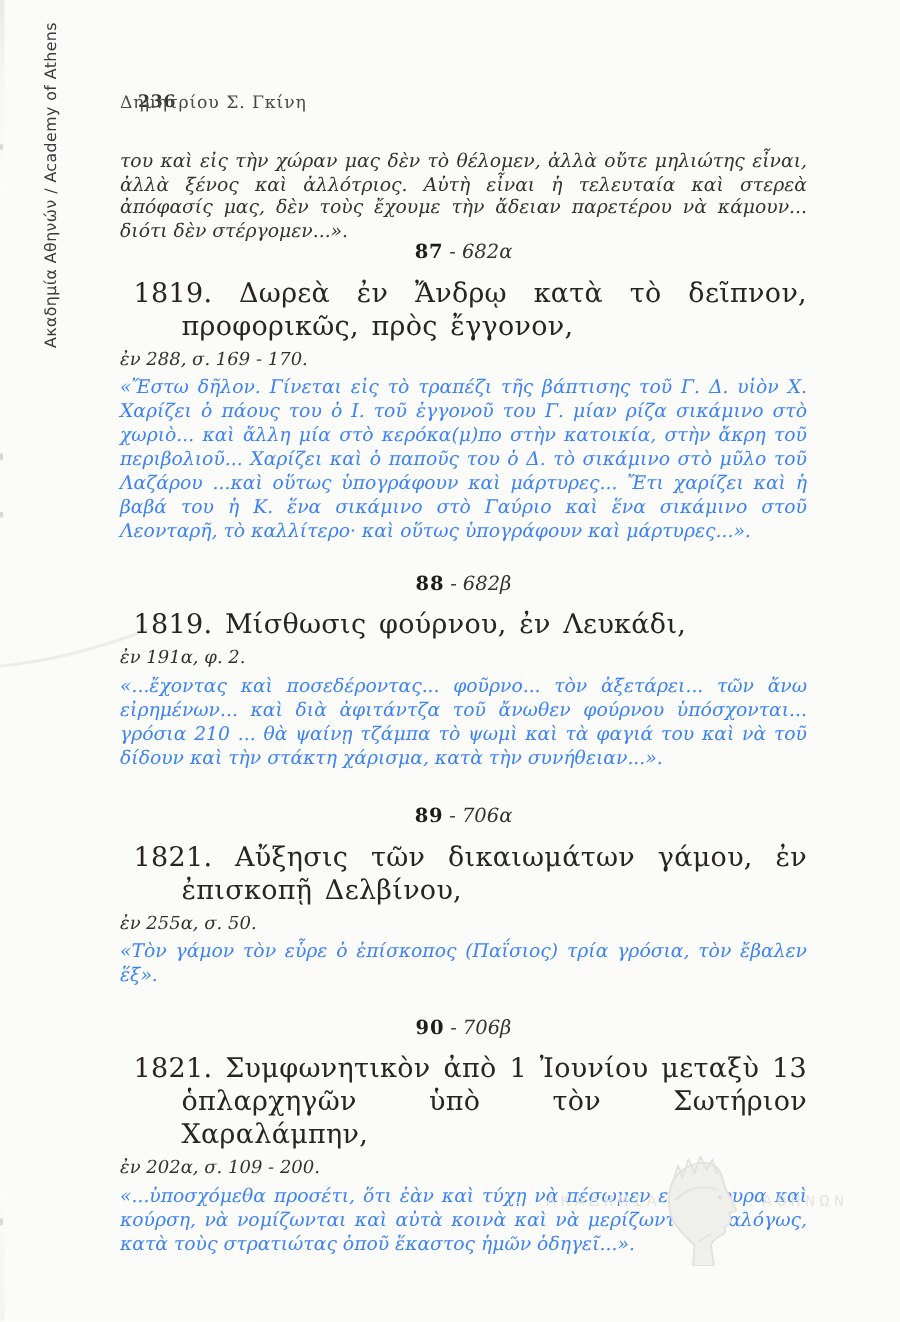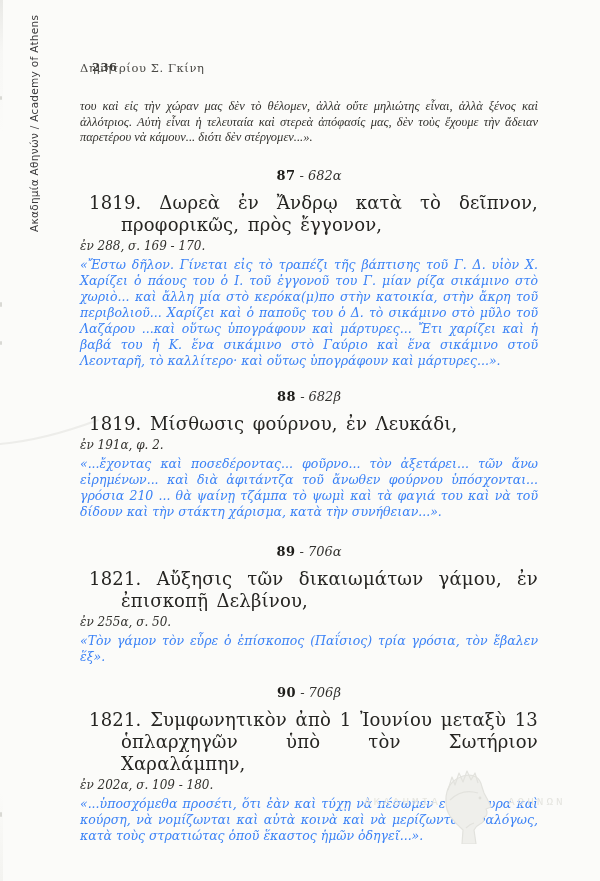--- a/index.html
+++ b/index.html
@@ -23,24 +23,24 @@
     font-size:10.5px;letter-spacing:.3px;color:#3a393b;
     text-align:center;white-space:nowrap;
   }
   
   .scan-curve{position:absolute;left:0;top:414px;}
   
   .content{position:absolute;left:80px;top:60px;width:458px;}
   .header-row{position:relative;height:15px;font-size:11.5px;}
   .page-number{position:absolute;left:12px;top:0;font-weight:bold;letter-spacing:.5px;color:#373633;}
   .running-title{position:absolute;left:0;right:0;top:1px;letter-spacing:.6px;color:#4a4945;}
-  .intro{margin:24px 0 0 0;font-style:italic;font-size:12.5px;line-height:15.5px;text-align:justify;color:#32312d;font-family:Liberation Serif, serif;}
+  .intro{margin:24px 0 0 0;font-style:italic;font-size:12.5px;line-height:15.5px;text-align:justify;color:#32312d;}
   .entry{margin:0;}
   .sec-head{text-align:center;font-size:13px;height:17px;}
-  .entry-87 .sec-head{margin-top:22px;}
+  .entry-87 .sec-head{}
   .entry-88 .sec-head{margin-top:20px;}
   .entry-89 .sec-head{margin-top:24px;}
   .entry-90 .sec-head{margin-top:20px;}
   .sec-num{font-weight:bold;letter-spacing:.5px;color:#1e1d1a;}
   .sec-sep{margin:0 4px;color:#3a3936;}
   .sec-code{font-style:italic;color:#33322f;}
   .entry-title{
     margin:7px 0 0 9px;padding-left:32px;text-indent:-32px;
     font-size:18px;line-height:22px;text-align:justify;
     word-spacing:2.5px;letter-spacing:.2px;color:#262522;
@@ -105,21 +105,21 @@
       <p class="entry-title">1821. Αὔξησις τῶν δικαιωμάτων γάμου, ἐν ἐπισκοπῇ Δελβίνου,</p>
       <p class="entry-ref">ἐν 255α, σ. 50.</p>
       <p class="entry-quote">«Τὸν γάμον τὸν εὗρε ὁ ἐπίσκοπος (Παΐσιος) τρία γρόσια, τὸν ἔβαλεν ἕξ».</p>
     </section>
 
     <section class="entry entry-90">
       <div class="sec-head">
         <span class="sec-num">90</span><span class="sec-sep">-</span><span class="sec-code">706β</span>
       </div>
       <p class="entry-title">1821. Συμφωνητικὸν ἀπὸ 1 Ἰουνίου μεταξὺ 13 ὁπλαρχηγῶν ὑπὸ τὸν Σωτήριον Χαραλάμπην,</p>
-      <p class="entry-ref">ἐν 202α, σ. 109 - 180.</p>
+      <p class="entry-ref">ἐν 202α, σ. 109 - 200.</p>
       <p class="entry-quote">«...ὑποσχόμεθα προσέτι, ὅτι ἐὰν καὶ τύχῃ νὰ πέσωμεν εἰς λάφυρα καὶ κούρση, νὰ νομίζωνται καὶ αὐτὰ κοινὰ καὶ νὰ μερίζωνται ἀναλόγως, κατὰ τοὺς στρατιώτας ὁποῦ ἕκαστος ἡμῶν ὁδηγεῖ...».</p>
     </section>
 
   </div>
 
   <span class="watermark wm-left">ΑΚΑΔΗΜΙΑ</span>
   <svg class="wm-head" viewBox="0 0 64 76">
     <g fill="#efefeb" stroke="#e2e2dd" stroke-width="1.2" stroke-linejoin="round">
       <path d="M10,34 Q9,14 27,8 Q43,4 46,19 L48,25 Q52,32 55,39 L50,41 Q52,45 50,48 L47,50 Q49,54 44,56 Q40,58 38,62 L40,76 L26,76 L27,62 Q20,56 14,48 Q10,42 10,34 Z"></path>
       <path d="M12,22 L16,9 L19,17 L23,5 L27,14 L31,3 L35,12 L39,5 L42,15" fill="none"></path>

